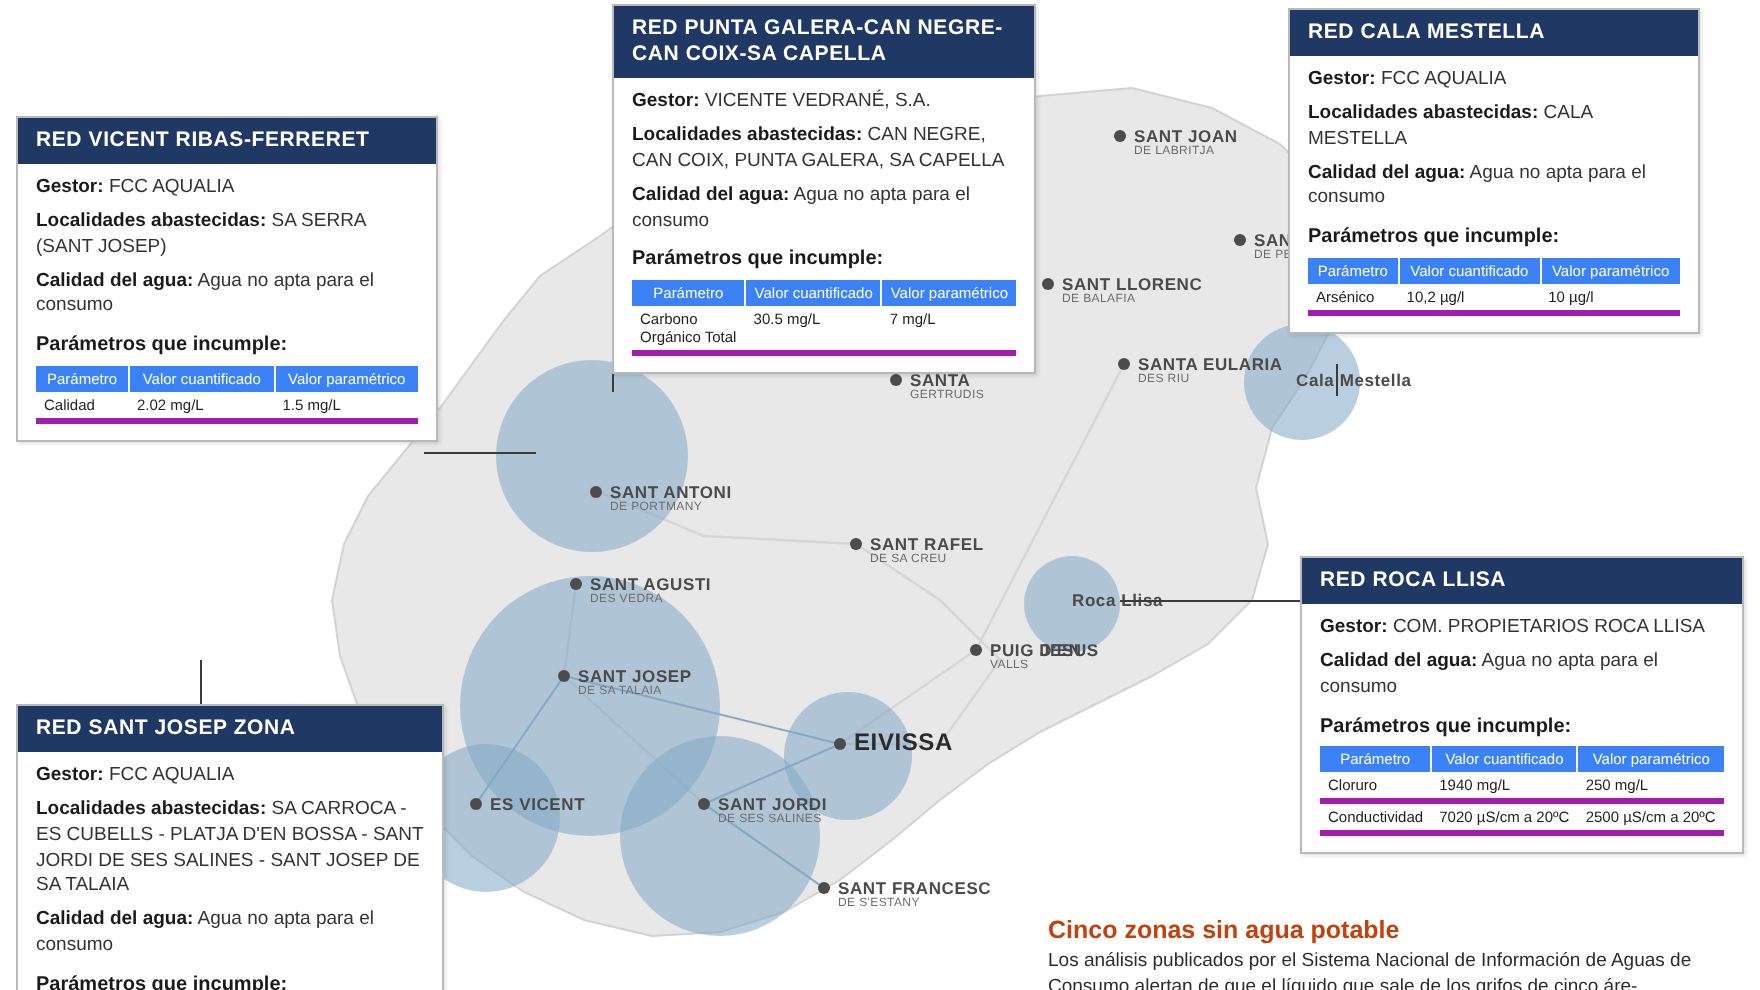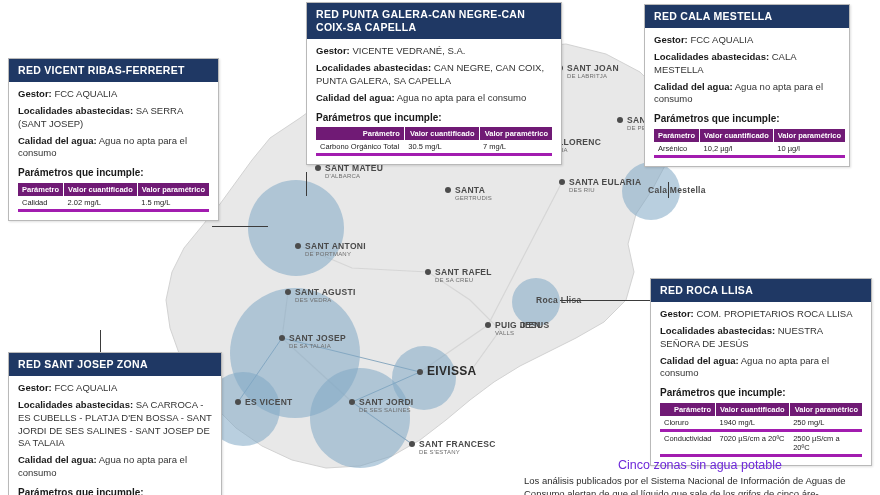--- a/index.html
+++ b/index.html
@@ -69,24 +69,24 @@
   .field .lbl { font-weight:bold; }
   .field .val { font-weight:normal; color:#333;margin-top:25px; }
   .field.para-title { font-weight:bold; font-size:10px; margin:6px 0 3px 0; }
 
   table.param {
     width:100%;
     border-collapse:collapse;
     font-size:7.5px;
   }
   table.param thead th {
-    background:#701a75;
+    background:#3b82f6;
     color:#fff;
-    font-weight:bold;
-    text-align:right;
+    font-weight:normal;
+    text-align:center;
     padding:2px 4px;
     border-right:1px solid #ffffff;
     white-space:nowrap;
   }
   table.param thead th:last-child { border-right:none; }
   table.param tbody td {
     padding:2px 4px;
     border-bottom:3px solid #a21caf;
     color:#222;
     vertical-align:top;
@@ -97,23 +97,22 @@
 
   
   #footer {
     position:absolute;
     left:524px; top:458px; width:352px;
     z-index:6;
   }
   #footer h2 {
     margin:0 0 3px 0;
     font-size:12.5px;
-    font-weight:normal;
-    color:#6d28d9;
-    text-align:center;
+    font-weight:bold;
+    color:#c2410c;
   }
   #footer p {
     margin:0;
     font-size:9.5px;
     line-height:1.35;
     color:#2c2c2c;
   }
 </style>
 </head>
 <body>
@@ -219,21 +218,21 @@
         <tr>
           <td>Calidad</td>
           <td>2.02 mg/L</td>
           <td>1.5 mg/L</td>
         </tr>
       </tbody>
     </table>
   </div>
 </div>
 
-<div class="info-box" style="left:306px;top:2px;width:256px;">
+<div class="info-box" style="left:306px;top:2px;width:212px;">
   <div class="box-header">RED PUNTA GALERA-CAN NEGRE-CAN COIX-SA CAPELLA</div>
   <div class="box-body">
     <div class="field">
       <span class="lbl">Gestor:</span>
       <span class="val">VICENTE VEDRANÉ, S.A.</span>
     </div>
     <div class="field">
       <span class="lbl">Localidades abastecidas:</span>
       <span class="val">CAN NEGRE, CAN COIX, PUNTA GALERA, SA CAPELLA</span>
     </div>
@@ -297,24 +296,20 @@
 </div>
 
 <div class="info-box" style="left:650px;top:278px;width:222px;">
   <div class="box-header">RED ROCA LLISA</div>
   <div class="box-body">
     <div class="field">
       <span class="lbl">Gestor:</span>
       <span class="val">COM. PROPIETARIOS ROCA LLISA</span>
     </div>
     <div class="field">
-      <span class="lbl">Localidades abastecidas:</span>
-      <span class="val">NUESTRA SEÑORA DE JESÚS</span>
-    </div>
-    <div class="field">
       <span class="lbl">Calidad del agua:</span>
       <span class="val">Agua no apta para el consumo</span>
     </div>
     <div class="field para-title">Parámetros que incumple:</div>
     <table class="param">
       <thead>
           <tr>
         <th>Parámetro</th>
         <th>Valor cuantificado</th>
         <th>Valor paramétrico</th>

